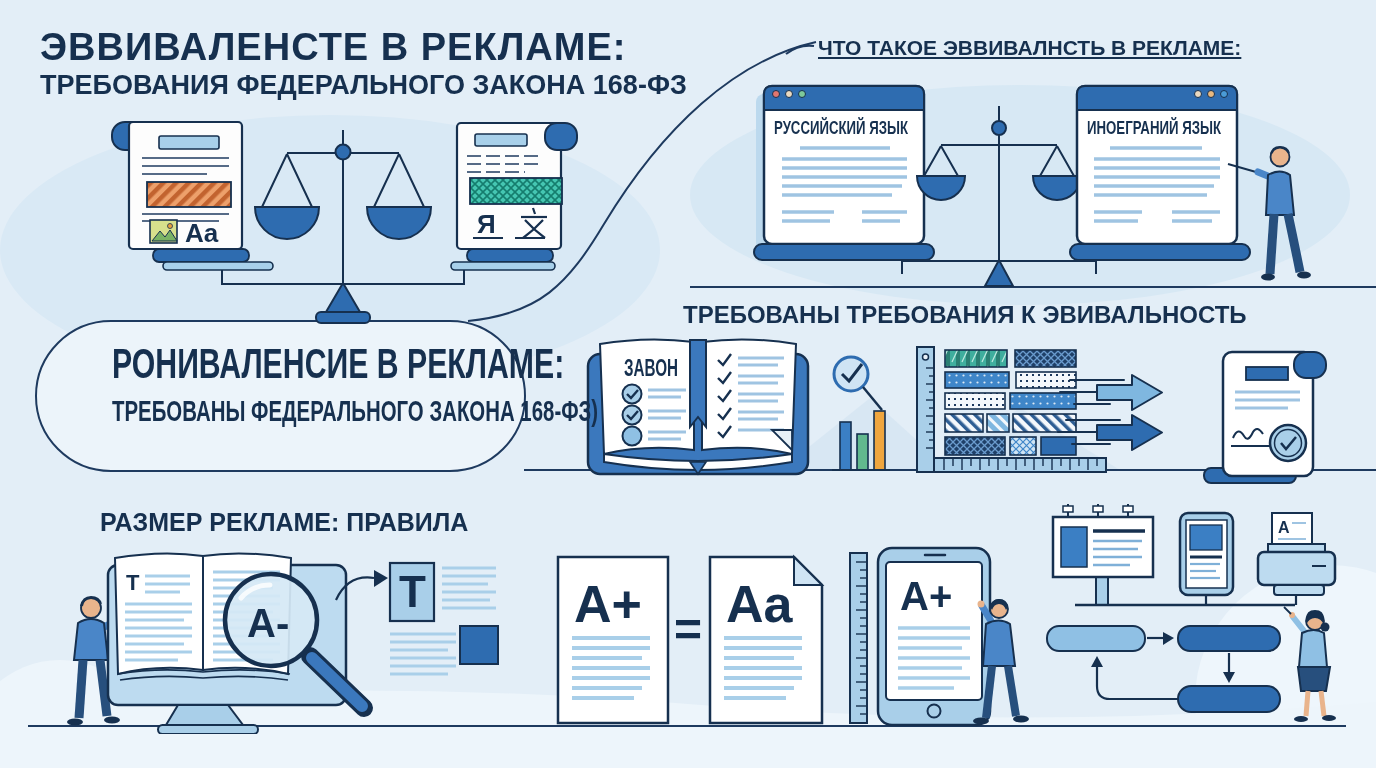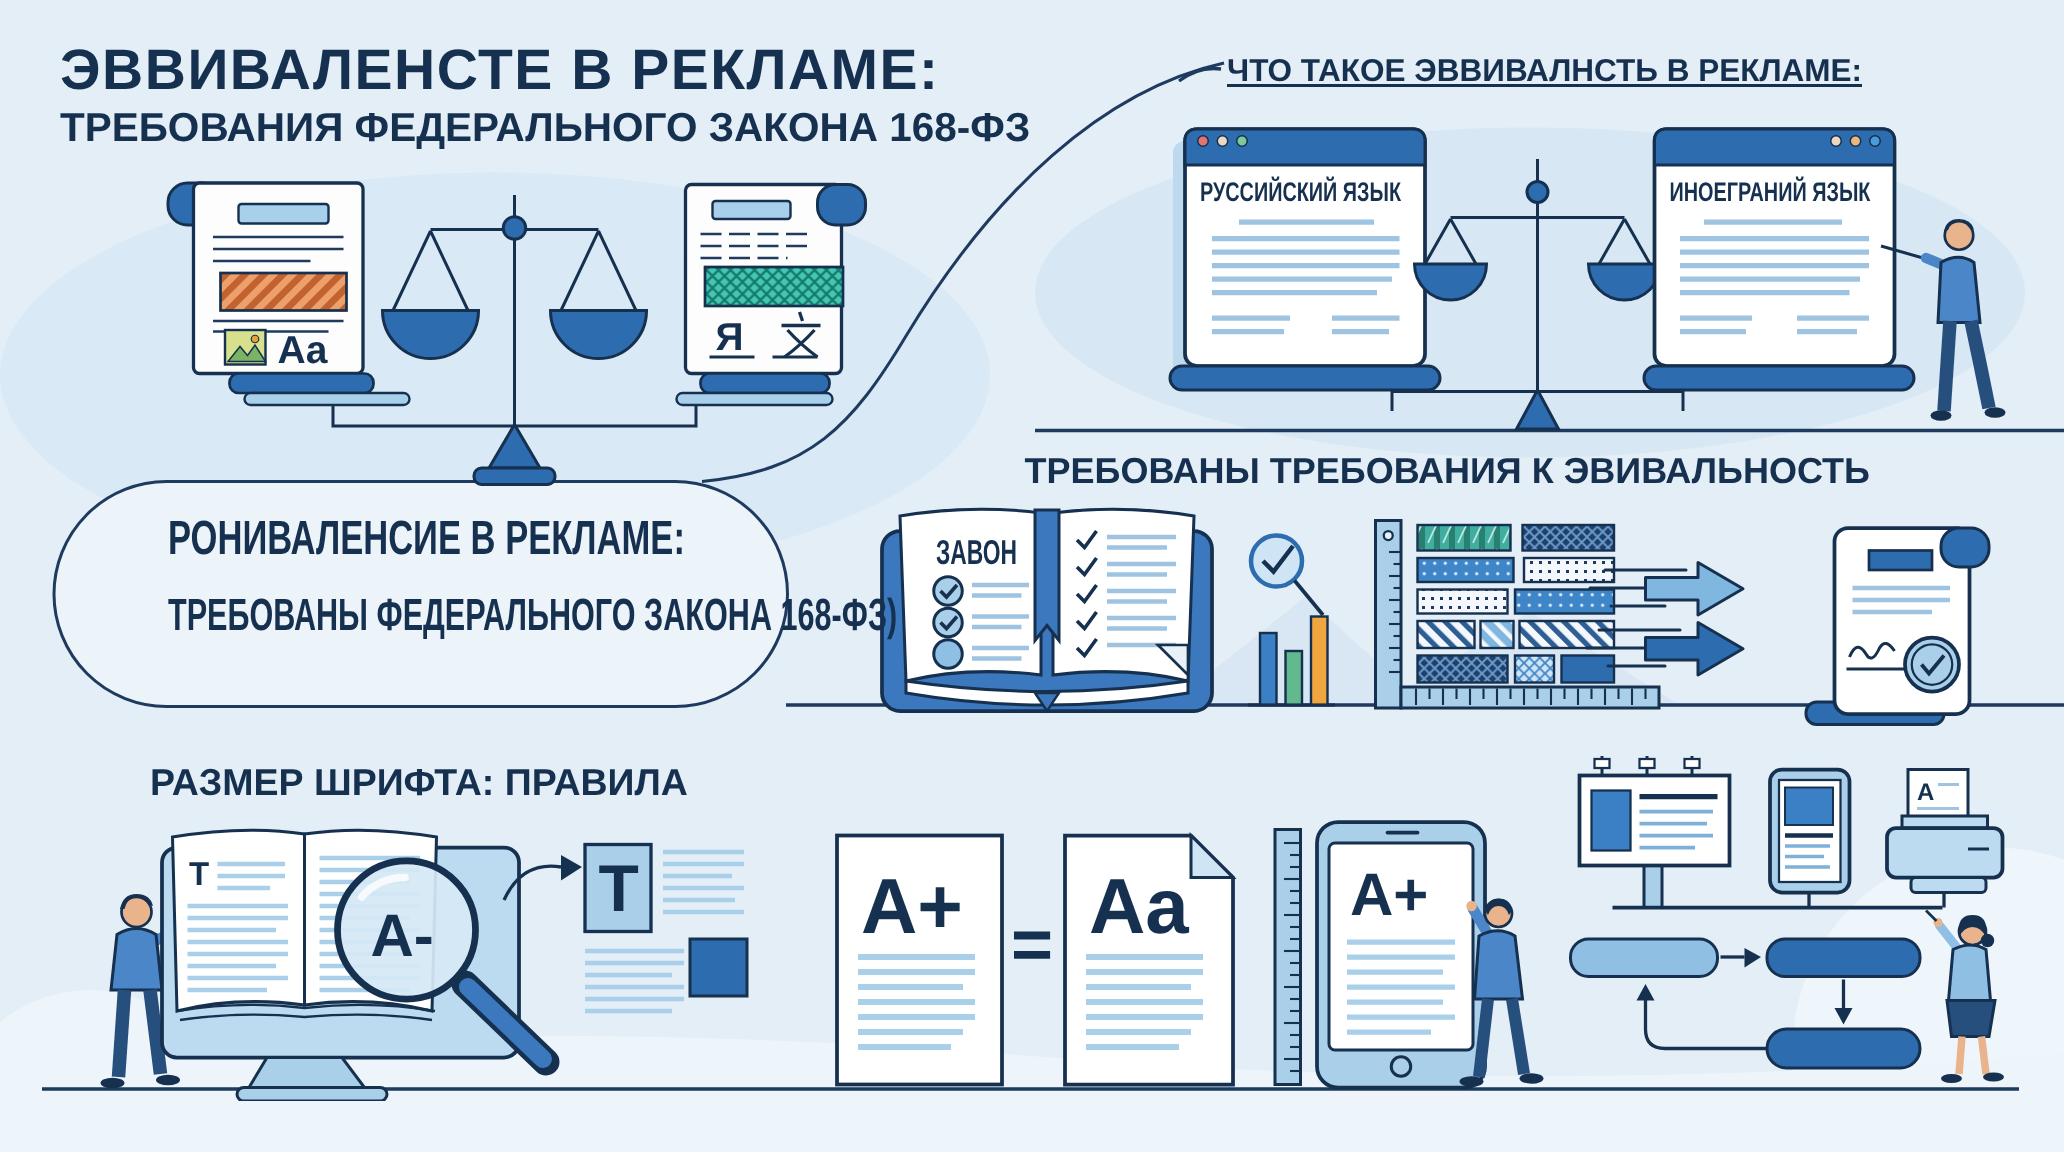--- a/index.html
+++ b/index.html
@@ -72,23 +72,23 @@
   <path d="M786,54 Q799,44 814,46" fill="none" stroke="#1e3a5f" stroke-width="2.2"></path>
   <line x1="690" y1="287" x2="1376" y2="287" stroke="#1e3a5f" stroke-width="2.2"></line>
   <line x1="524" y1="470" x2="1376" y2="470" stroke="#1e3a5f" stroke-width="2.2"></line>
   <line x1="28" y1="726" x2="1346" y2="726" stroke="#1e3a5f" stroke-width="2.2"></line>
 </svg>
 
 <div class="h" style="left:40px;top:26px;font-size:38px;letter-spacing:1px;">ЭВВИВАЛЕНСТЕ В РЕКЛАМЕ:</div>
 <div class="h" style="left:40px;top:70px;font-size:27px;font-weight:700;text-align:right;">ТРЕБОВАНИЯ ФЕДЕРАЛЬНОГО ЗАКОНА 168-ФЗ</div>
 <div class="h" style="left:818px;top:36px;font-size:21px;text-decoration:underline;">ЧТО ТАКОЕ ЭВВИВАЛНСТЬ В РЕКЛАМЕ:</div>
 <div class="h" style="left:683px;top:301px;font-size:24px;">ТРЕБОВАНЫ ТРЕБОВАНИЯ К ЭВИВАЛЬНОСТЬ</div>
-<div class="h" style="left:112px;top:340px;font-size:32px;"><span class="cond" style="transform:scaleX(.72);">РОНИВАЛЕНСИЕ В РЕКЛАМЕ:</span></div>
+<div class="h" style="left:112px;top:340px;font-size:42px;"><span class="cond" style="transform:scaleX(.72);">РОНИВАЛЕНСИЕ В РЕКЛАМЕ:</span></div>
 <div class="h" style="left:112px;top:394px;font-size:30px;"><span class="cond" style="transform:scaleX(.68);">ТРЕБОВАНЫ ФЕДЕРАЛЬНОГО ЗАКОНА 168-ФЗ)</span></div>
-<div class="h" style="left:100px;top:508px;font-size:25px;">РАЗМЕР ШРИФТА: ПРАВИЛА</div>
+<div class="h" style="left:100px;top:508px;font-size:25px;">РАЗМЕР РЕКЛАМЕ: ПРАВИЛА</div>
 
 <div class="scene" style="left:95px;top:108px;width:500px;height:230px;">
 <svg width="500" height="230" viewBox="0 0 500 230">
   <g stroke="#16304f" stroke-width="2" fill="none">
     <line x1="248" y1="22" x2="248" y2="175"></line>
     <line x1="192" y1="45" x2="304" y2="45"></line>
     <path d="M192,46 L167,99 M192,46 L217,99"></path>
     <path d="M160,99 a32,32 0 0 0 64,0 Z" fill="#2e6cb0"></path>
     <path d="M304,46 L279,99 M304,46 L329,99"></path>
     <path d="M272,99 a32,32 0 0 0 64,0 Z" fill="#2e6cb0"></path>
@@ -137,21 +137,21 @@
             <line x1="2" y1="9" x2="28" y2="9"></line>
       <path d="M6,12 Q15,22 26,30 M24,12 Q15,22 4,30"></path>
     </g>
     <line x1="420" y1="130" x2="450" y2="130" stroke="#16304f" stroke-width="2"></line>
     <rect x="372" y="141" width="86" height="13" rx="6" fill="#2e6cb0" stroke="#16304f" stroke-width="1.8"></rect>
     <rect x="356" y="154" width="104" height="8" rx="4" fill="#a8d0ea" stroke="#16304f" stroke-width="1.6"></rect>
   </g>
 </svg>
 </div>
 
-<div class="scene" style="left:688px;top:78px;width:688px;height:212px;">
+<div class="scene" style="left:662px;top:78px;width:688px;height:212px;">
 <svg width="688" height="212" viewBox="0 0 688 212">
   <rect x="94" y="16" width="160" height="166" rx="8" fill="#bcd9ee"></rect>
   <g>
     <rect x="102" y="8" width="160" height="158" rx="8" fill="#ffffff" stroke="#16304f" stroke-width="2.5"></rect>
     <path d="M102,16 q0,-8 8,-8 h144 q8,0 8,8 v16 h-160 z" fill="#2e6cb0" stroke="#16304f" stroke-width="2"></path>
     <circle cx="114" cy="16" r="3.5" fill="#e2766f" stroke="#16304f" stroke-width="1"></circle>
     <circle cx="127" cy="16" r="3.5" fill="#ead9c0" stroke="#16304f" stroke-width="1"></circle>
     <circle cx="140" cy="16" r="3.5" fill="#7ec99a" stroke="#16304f" stroke-width="1"></circle>
     <text x="112" y="56" font-size="18" font-weight="bold" textLength="134" lengthAdjust="spacingAndGlyphs">РУССИЙСКИЙ ЯЗЫК</text>
     <g stroke="#9fc4e2" stroke-width="3.5">

